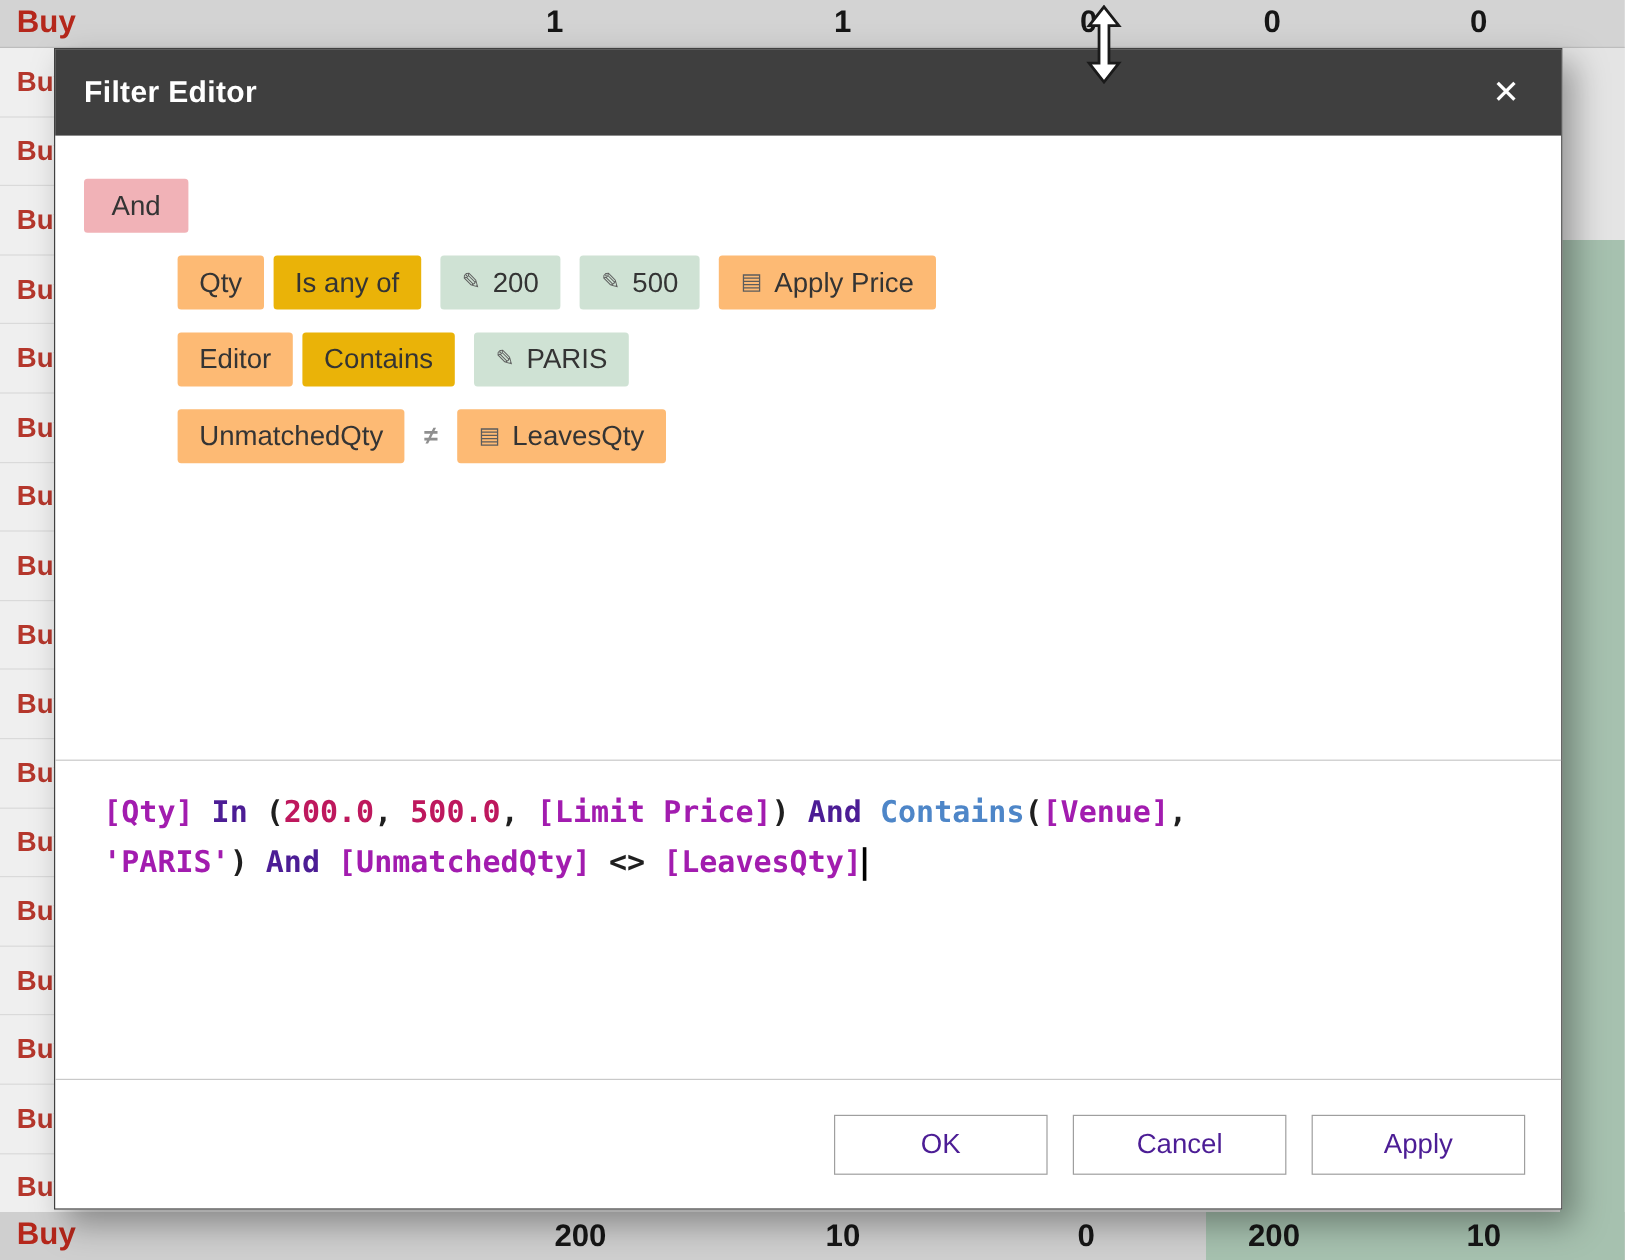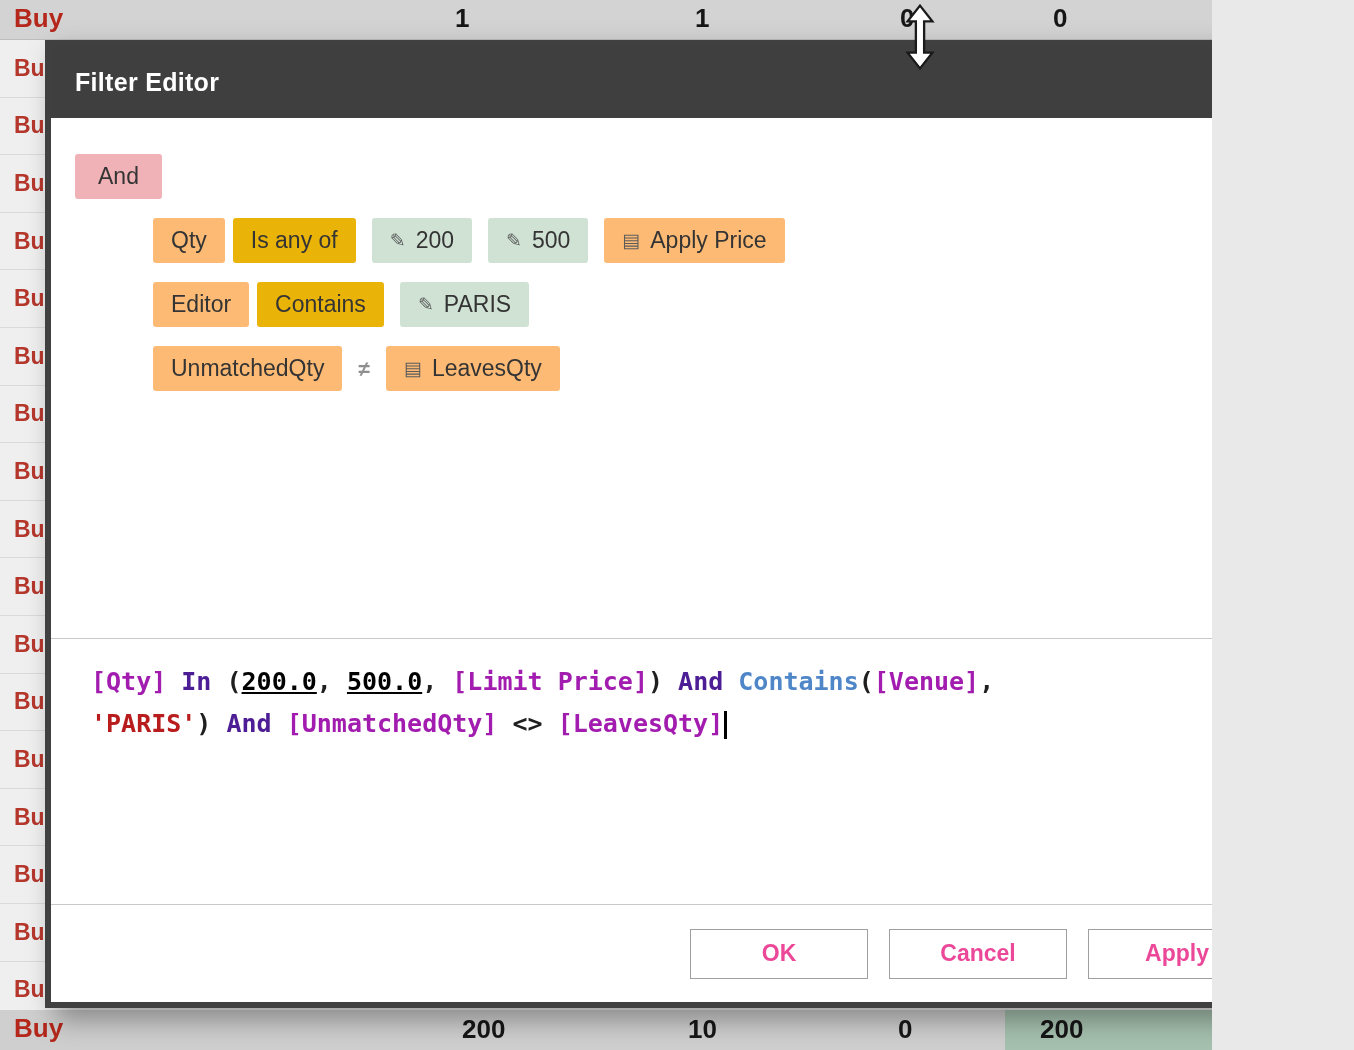--- a/index.html
+++ b/index.html
@@ -1,18 +1,18 @@
 <!DOCTYPE html>
 <html><head>
 <meta charset="utf-8">
 <style>
   * { box-sizing: border-box; }
   body { margin: 0; background:#e9e9e9; }
   .screen {
-    position: relative; width: 1212px; height: 1050px; overflow: hidden;
+    position: relative; width: 1354px; height: 1050px; overflow: hidden;
     background:#ececec; font-family:"Liberation Sans", sans-serif;
   }
 
   
   .bg-top-row {
     position:absolute; top:0; left:0; width:100%; height:40px;
     background:#d3d3d3; border-bottom:1px solid #bdbdbd; z-index:1;
   }
   .buy-label {
     position:absolute; left:14px; top:3px; color:#b5271b;
@@ -36,21 +36,21 @@
   .bg-bottom-row {
     position:absolute; left:0; top:1010px; width:100%; height:40px;
     background:#cfcfcf; z-index:2;
   }
   .bottom-green { position:absolute; left:1005px; top:0; right:0; height:40px; background:#a6c1af; }
   .bg-bottom-row .cell-val { top:4px; }
 
   
   .dialog {
     position:absolute; left:45px; top:40px; width:1257px; height:968px;
-    background:#ffffff; border:6px solid #404040;
+    background:#ffffff; border:1px solid #404040;
     box-shadow: 10px 12px 26px rgba(0,0,0,0.35);
     display:flex; flex-direction:column; z-index:5;
   }
   .titlebar {
     height:72px; background:#3f3f3f; color:#fff;
     display:flex; align-items:center; padding:0 24px; flex:0 0 72px;
   }
   .title { font-size:25px; font-weight:bold; letter-spacing:0.3px; }
   .close-btn {
     margin-left:auto; width:44px; height:44px; display:flex; align-items:center; justify-content:center;
@@ -75,35 +75,35 @@
   .icon-pencil { font-size:19px; color:#5c5c5c; line-height:1; }
   .icon-grid   { font-size:19px; color:#5c5c5c; line-height:1; }
   .op-plain { color:#8f8f8f; font-size:21px; margin:0 8px; font-weight:bold; }
 
   .expr-area {
     border-top:1px solid #c9c9c9; flex:0 0 266px; padding:22px 40px;
     font-family:"DejaVu Sans Mono", monospace; font-size:25px; font-weight:bold;
     line-height:42px; white-space:pre-wrap; color:#1f1f1f; cursor:text;
   }
   .tok-field { color:#a21caf; }
-  .tok-num   { color:#000000;text-decoration:underline; }
-  .tok-str   { color:#b91c1c; }
+  .tok-num   { color:#be185d; }
+  .tok-str   { color:#a21caf; }
   .tok-fn    { color:#4e86c8; }
   .tok-kw    { color:#4c1d95; }
   .tok-plain { color:#1f1f1f; }
   .caret { display:inline-block; width:3px; height:28px; background:#000; vertical-align:middle; margin-left:1px; }
 
   .footer {
     border-top:1px solid #c9c9c9; flex:1;
     display:flex; justify-content:flex-end; align-items:center;
     gap:21px; padding-right:30px;
   }
   .btn {
     width:178px; height:50px; background:#fff; border:1px solid #9f9f9f;
-    font-size:23px; color:#ec4899; font-family:"Liberation Sans", sans-serif; cursor:pointer;font-weight:bold;
+    font-size:23px; color:#4c1d95; font-family:"Liberation Sans", sans-serif; cursor:pointer;
   }
 
   
   .resize-cursor { position:absolute; left:897px; top:4px; z-index:10; pointer-events:none; }
 </style>
 </head>
 <body>
 
 <div class="screen">
 

